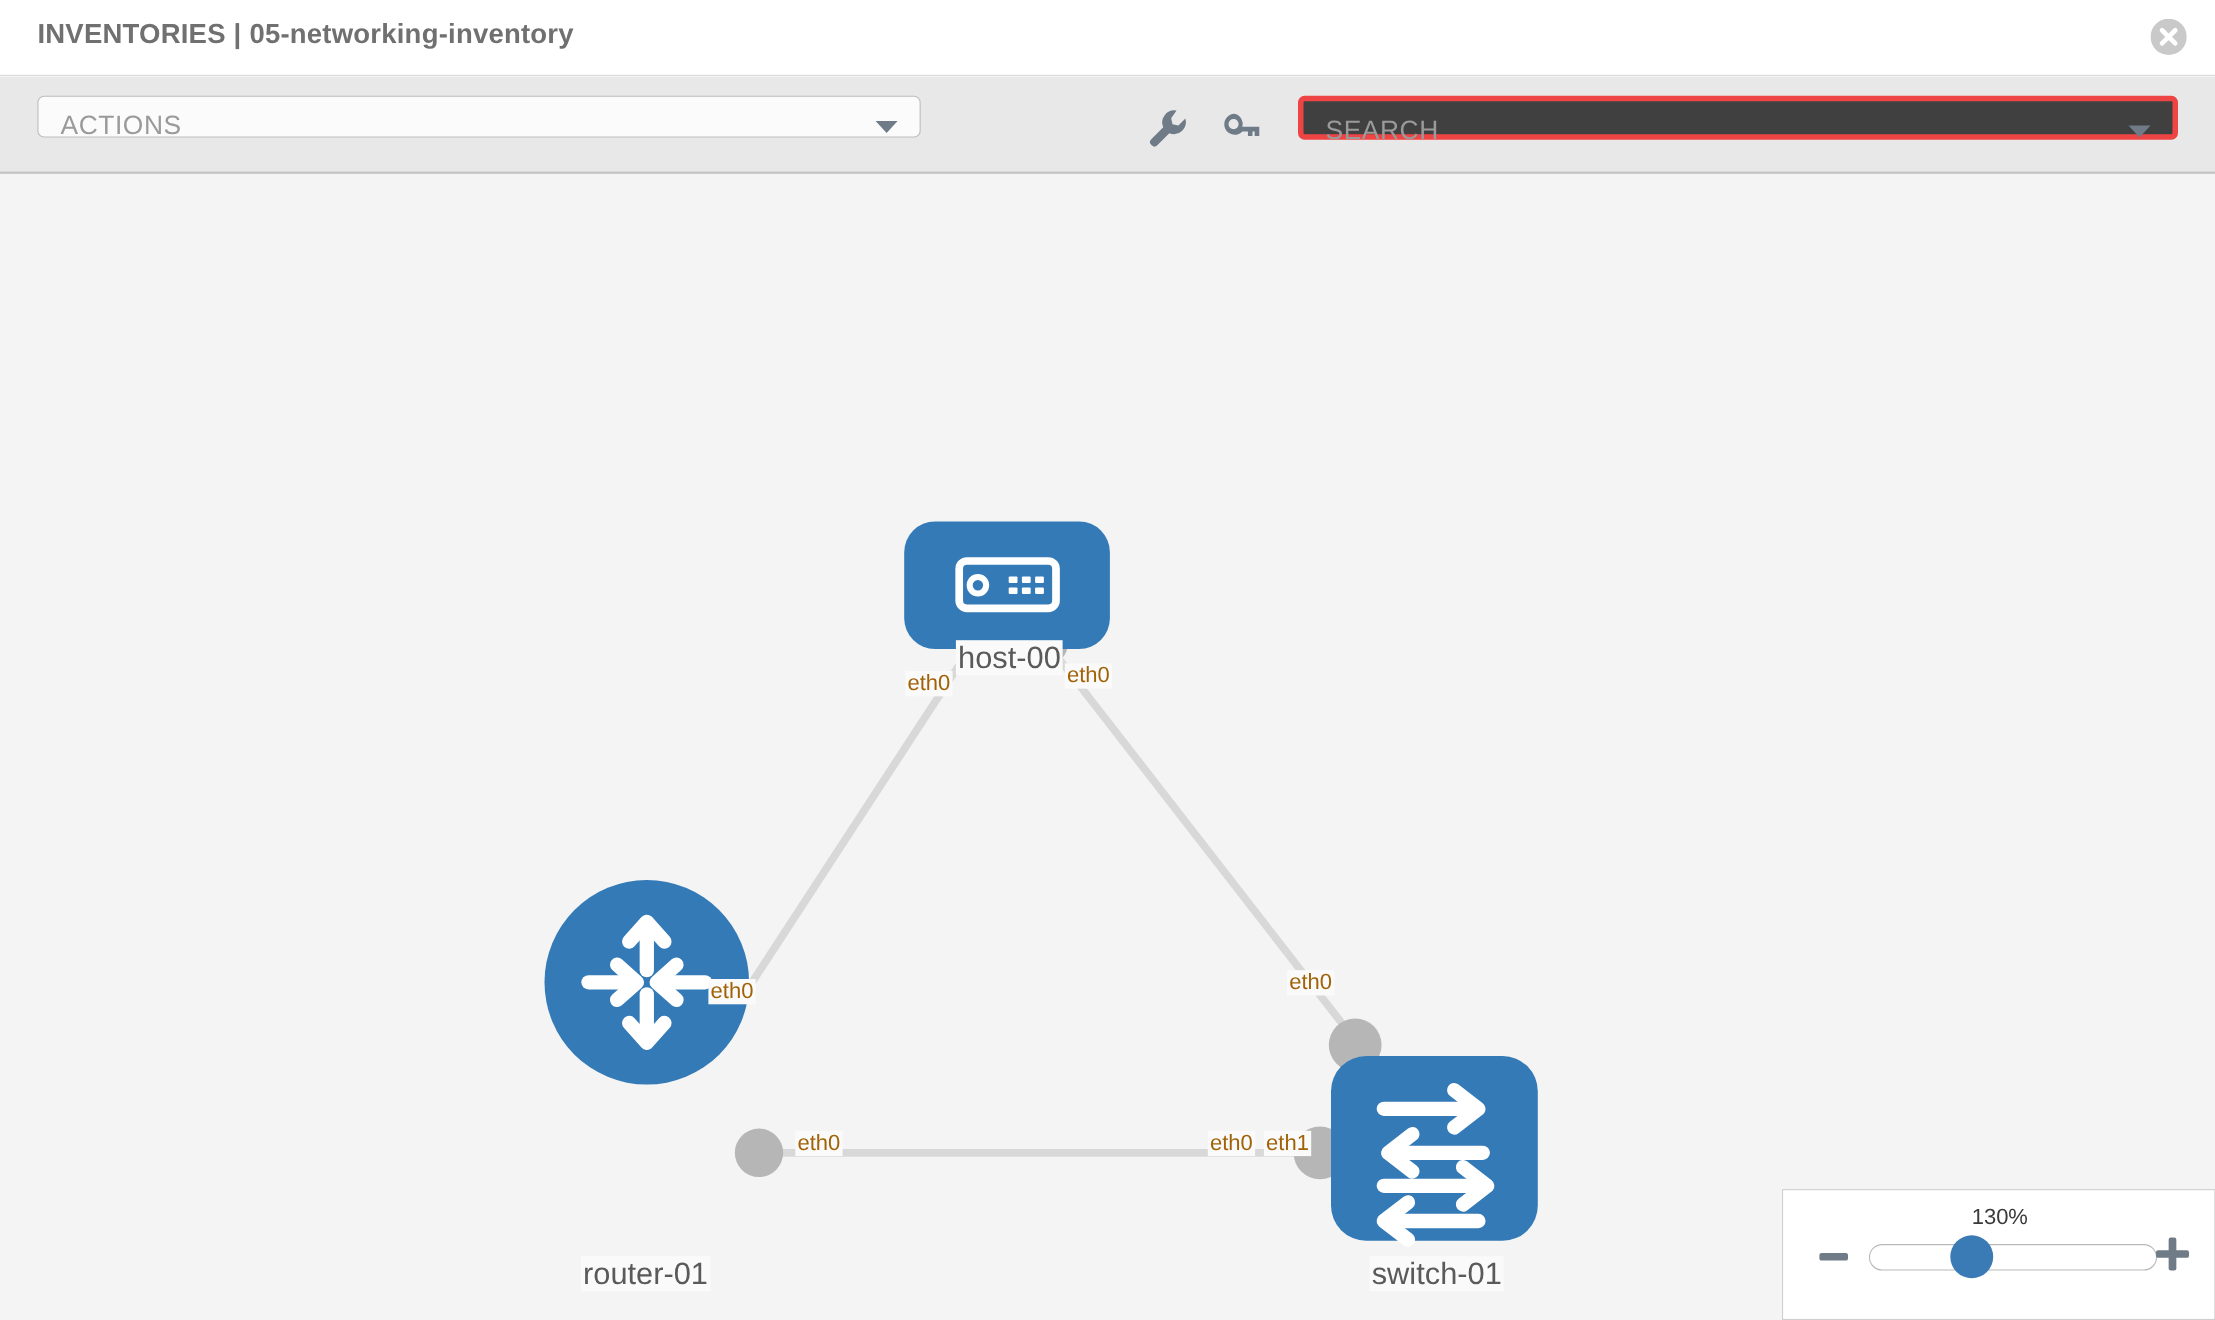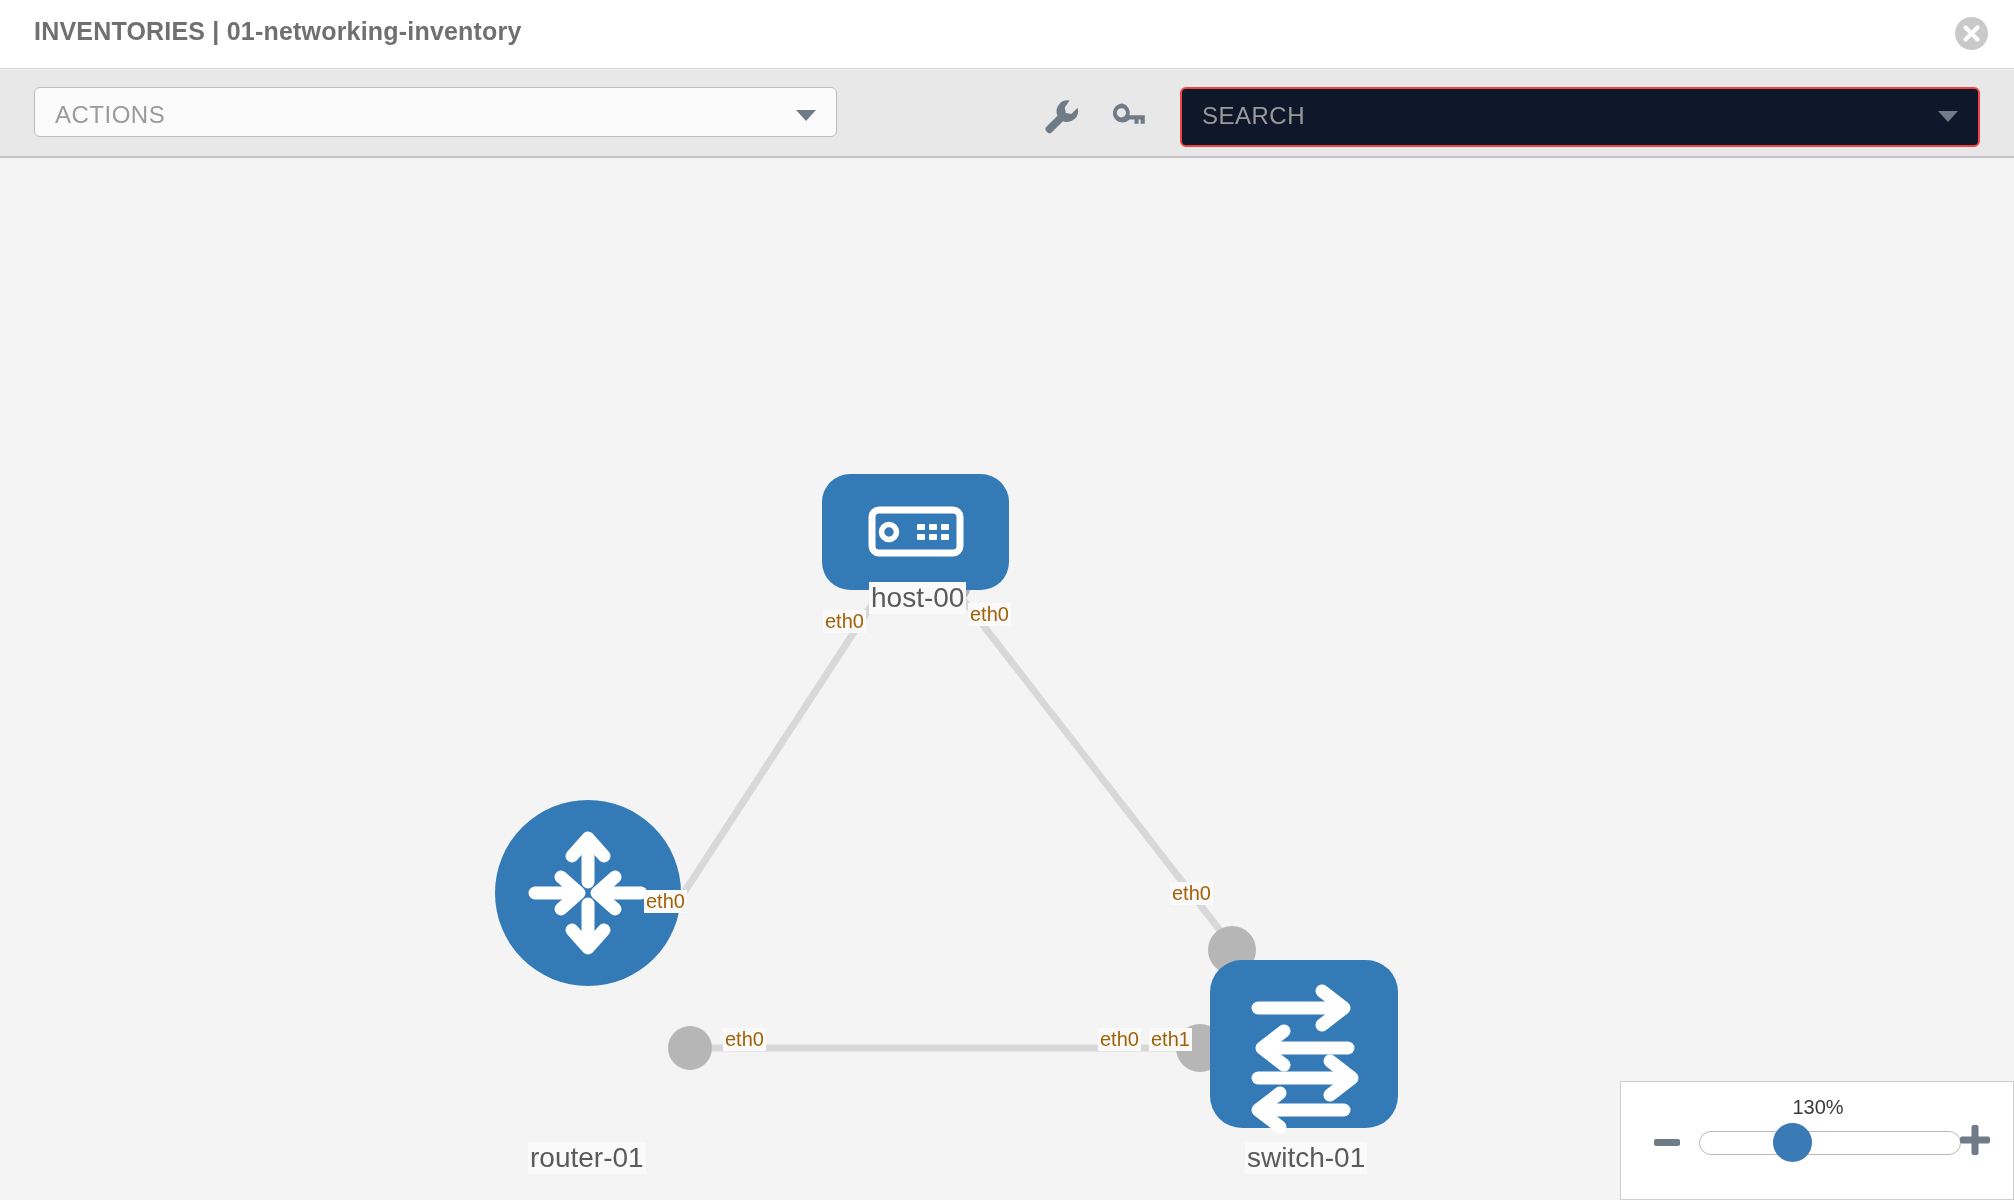--- a/index.html
+++ b/index.html
@@ -32,21 +32,21 @@
 
   
   #toolbar {
     position: absolute; left: 0; top: 70px;
     width: 2014px; height: 88px;
     background: #e8e8e8;
     border-bottom: 2px solid #c4c4c4;
   }
   #actions-select {
     position: absolute; left: 34px; top: 17px;
-    width: 803px; height: 50px;
+    width: 803px; height: 38px;
     background: #fbfbfb;
     border: 1px solid #bdbdbd;
     border-radius: 6px;
     cursor: pointer;
     padding-left: 31px;
   }
   #actions-label {
     position: absolute; left: 20px; top: 13px;
     font-size: 24px; color: #9a9a9a;
     letter-spacing: .5px;
@@ -61,23 +61,23 @@
   #wrench-icon {
     position: absolute; left: 1040px; top: 95px;
     width: 42px; height: 42px; cursor: pointer;
   }
   #key-icon {
     position: absolute; left: 1108px; top: 95px;
     width: 42px; height: 42px; cursor: pointer;
   }
   #search-select {
     position: absolute; left: 1180px; top: 87px;
-    width: 800px; height: 60px;
-    background: #0f172a;
-    border: 2px solid #ef4444;
+    width: 800px; height: 40px;
+    background: #404040;
+    border: 5px solid #ef4444;
     border-radius: 6px;
     cursor: text;
   }
   #search-label {
     position: absolute; left: 20px; top: 13px;
     font-size: 24px; color: #9a9a9a;
     letter-spacing: .5px;
   }
 
   
@@ -137,21 +137,21 @@
     width: 39px; height: 39px;
     border-radius: 50%;
     background: #3a7ab5;
     cursor: grab;
   }
 </style>
 </head>
 <body>
 
 <div id="header">
-  <div id="page-title">INVENTORIES | 01-networking-inventory</div>
+  <div id="page-title">INVENTORIES | 05-networking-inventory</div>
   <div id="close-btn">
     <svg width="33" height="33" viewBox="0 0 33 33">
       <circle cx="16.5" cy="16.5" r="16.5" fill="#c9c9c9"></circle>
       <path d="M10.5 10.5 L22.5 22.5 M22.5 10.5 L10.5 22.5" stroke="#ffffff" stroke-width="4.2" stroke-linecap="round"></path>
     </svg>
   </div>
 </div>
 
 <div id="toolbar">
   <div id="actions-select">

